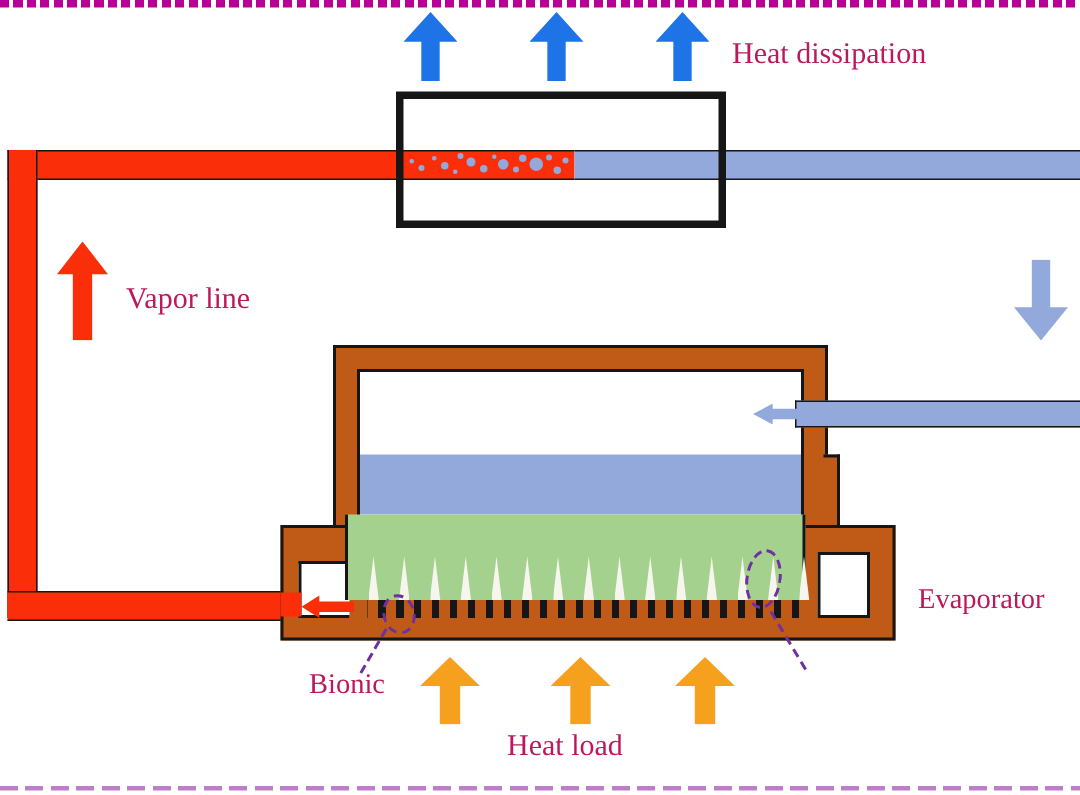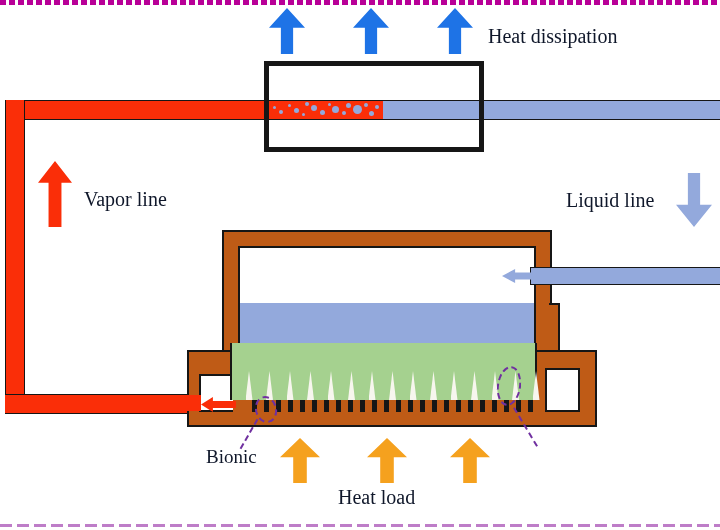--- a/index.html
+++ b/index.html
@@ -1,19 +1,19 @@
 <!DOCTYPE html>
 <html><head>
 <meta charset="utf-8">
 <style>
   html,body{margin:0;padding:0;background:#ffffff;}
   #stage{position:relative;width:720px;height:530px;background:#ffffff;overflow:hidden;
          font-family:"Liberation Serif","DejaVu Serif",serif;}
   .abs{position:absolute;}
-  .lbl{position:absolute;color:#0f172a;font-size:20px;line-height:1.05;white-space:nowrap;}
+  .lbl{position:absolute;color:#be185d;font-size:20px;line-height:1.05;white-space:nowrap;}
   .lbl-s{font-size:19px;}
 
   
   #border-top{left:0;top:0;width:720px;height:5px;
     background:repeating-linear-gradient(90deg,var(--magenta) 0 6px,transparent 6px 9px);}
   #border-bottom{left:0;top:524px;width:720px;height:3px;
     background:repeating-linear-gradient(90deg,var(--lilac) 0 12px,transparent 12px 17px);}
 
   
   .pipe{position:absolute;}
@@ -168,17 +168,17 @@
       <div class="arrow up-orange" style="left: 450px; top: 438px;"></div>
     </div>
 
   <div class="ann-ellipse" id="ellipse-groove"></div>
   <div class="ann-ellipse" id="ellipse-pore"></div>
   <div class="ann-line" id="line-groove"></div>
   <div class="ann-line" id="line-pore"></div>
 
   <div class="lbl" id="label-heat-dissipation">Heat dissipation</div>
   <div class="lbl" id="label-vapor-line">Vapor line</div>
-  <div class="lbl" id="label-liquid-line">Liquid line</div>
+  <div class="lbl lbl-s" id="label-evaporator">Evaporator</div>
   <div class="lbl lbl-s" id="label-groove">Bionic</div>
   <div class="lbl" id="label-heat-load">Heat load</div>
 
 </div>
 
 </body></html>

